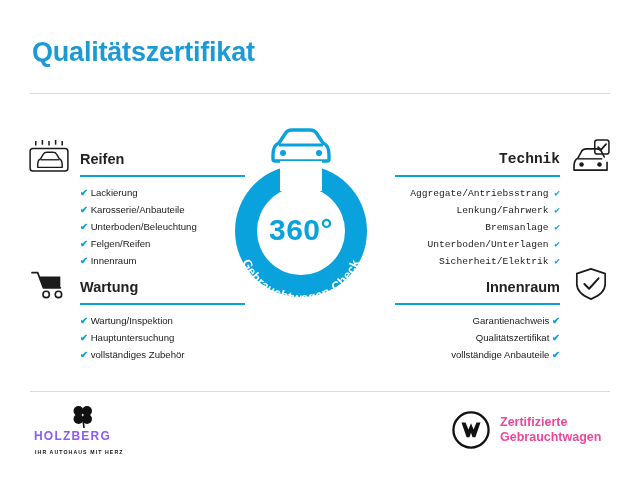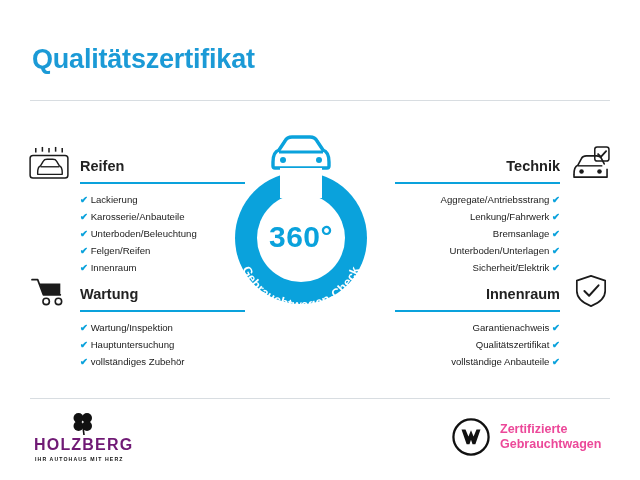--- a/index.html
+++ b/index.html
@@ -9,21 +9,21 @@
   }
   body {
     width: 640px;
     height: 480px;
     font-family: "Liberation Sans", sans-serif;
     overflow: hidden;
     position: relative;
   }
   .page {
     position: absolute;
-    left: 0; top: 12px;
+    left: 0; top: 5px;
     width: 640px; height: 408px;
     background: #ffffff;
   }
   .title {
     position: absolute;
     left: 32px;
     top: 32px;
     font-size: 27px;
     font-weight: bold;
     color: #1b9ad6;
@@ -130,21 +130,21 @@
 
   
   #sec-optik { left: 24px; top: 130px; width: 230px; height: 130px; }
   #sec-wartung { left: 24px; top: 258px; width: 230px; height: 110px; }
   #sec-optik .sec-head, #sec-wartung .sec-head { left: 56px; top: 16px; }
   #sec-optik .sec-underline { left: 56px; top: 40px; width: 165px; }
   #sec-wartung .sec-underline { left: 56px; top: 40px; width: 165px; }
   .left-item { left: 56px; }
 
   
-  #sec-technik { left: 386px; top: 130px; width: 230px; height: 140px; }
+  #sec-technik { left: 386px; top: 130px; width: 230px; height: 140px; font-family: Liberation Mono, monospace; }
   #sec-garantie { left: 386px; top: 258px; width: 230px; height: 110px; }
   #sec-technik .sec-head, #sec-garantie .sec-head { right: 56px; top: 16px; }
   #sec-technik .sec-underline { right: 56px; top: 40px; width: 165px; }
   #sec-garantie .sec-underline { right: 56px; top: 40px; width: 165px; }
   .right-item { right: 56px; text-align: right; }
 
   .sec-icon {
     position: absolute;
     top: 4px;
     width: 42px;
@@ -158,23 +158,23 @@
     position: absolute;
     left: 34px;
     top: 400px;
     width: 120px;
     height: 60px;
   }
   .holzberg-name {
     position: absolute;
     left: 0;
     top: 24px;
-    font-size: 16px;
-    font-weight: bold;
-    color: #701a75;
+    font-size: 12px;
+    font-weight: bold;
+    color: #8b5cf6;
     letter-spacing: 1.2px;
   }
   .holzberg-tag {
     position: absolute;
     left: 1px;
     top: 44px;
     font-size: 5.2px;
     font-weight: bold;
     color: #111;
     letter-spacing: 1.1px;

